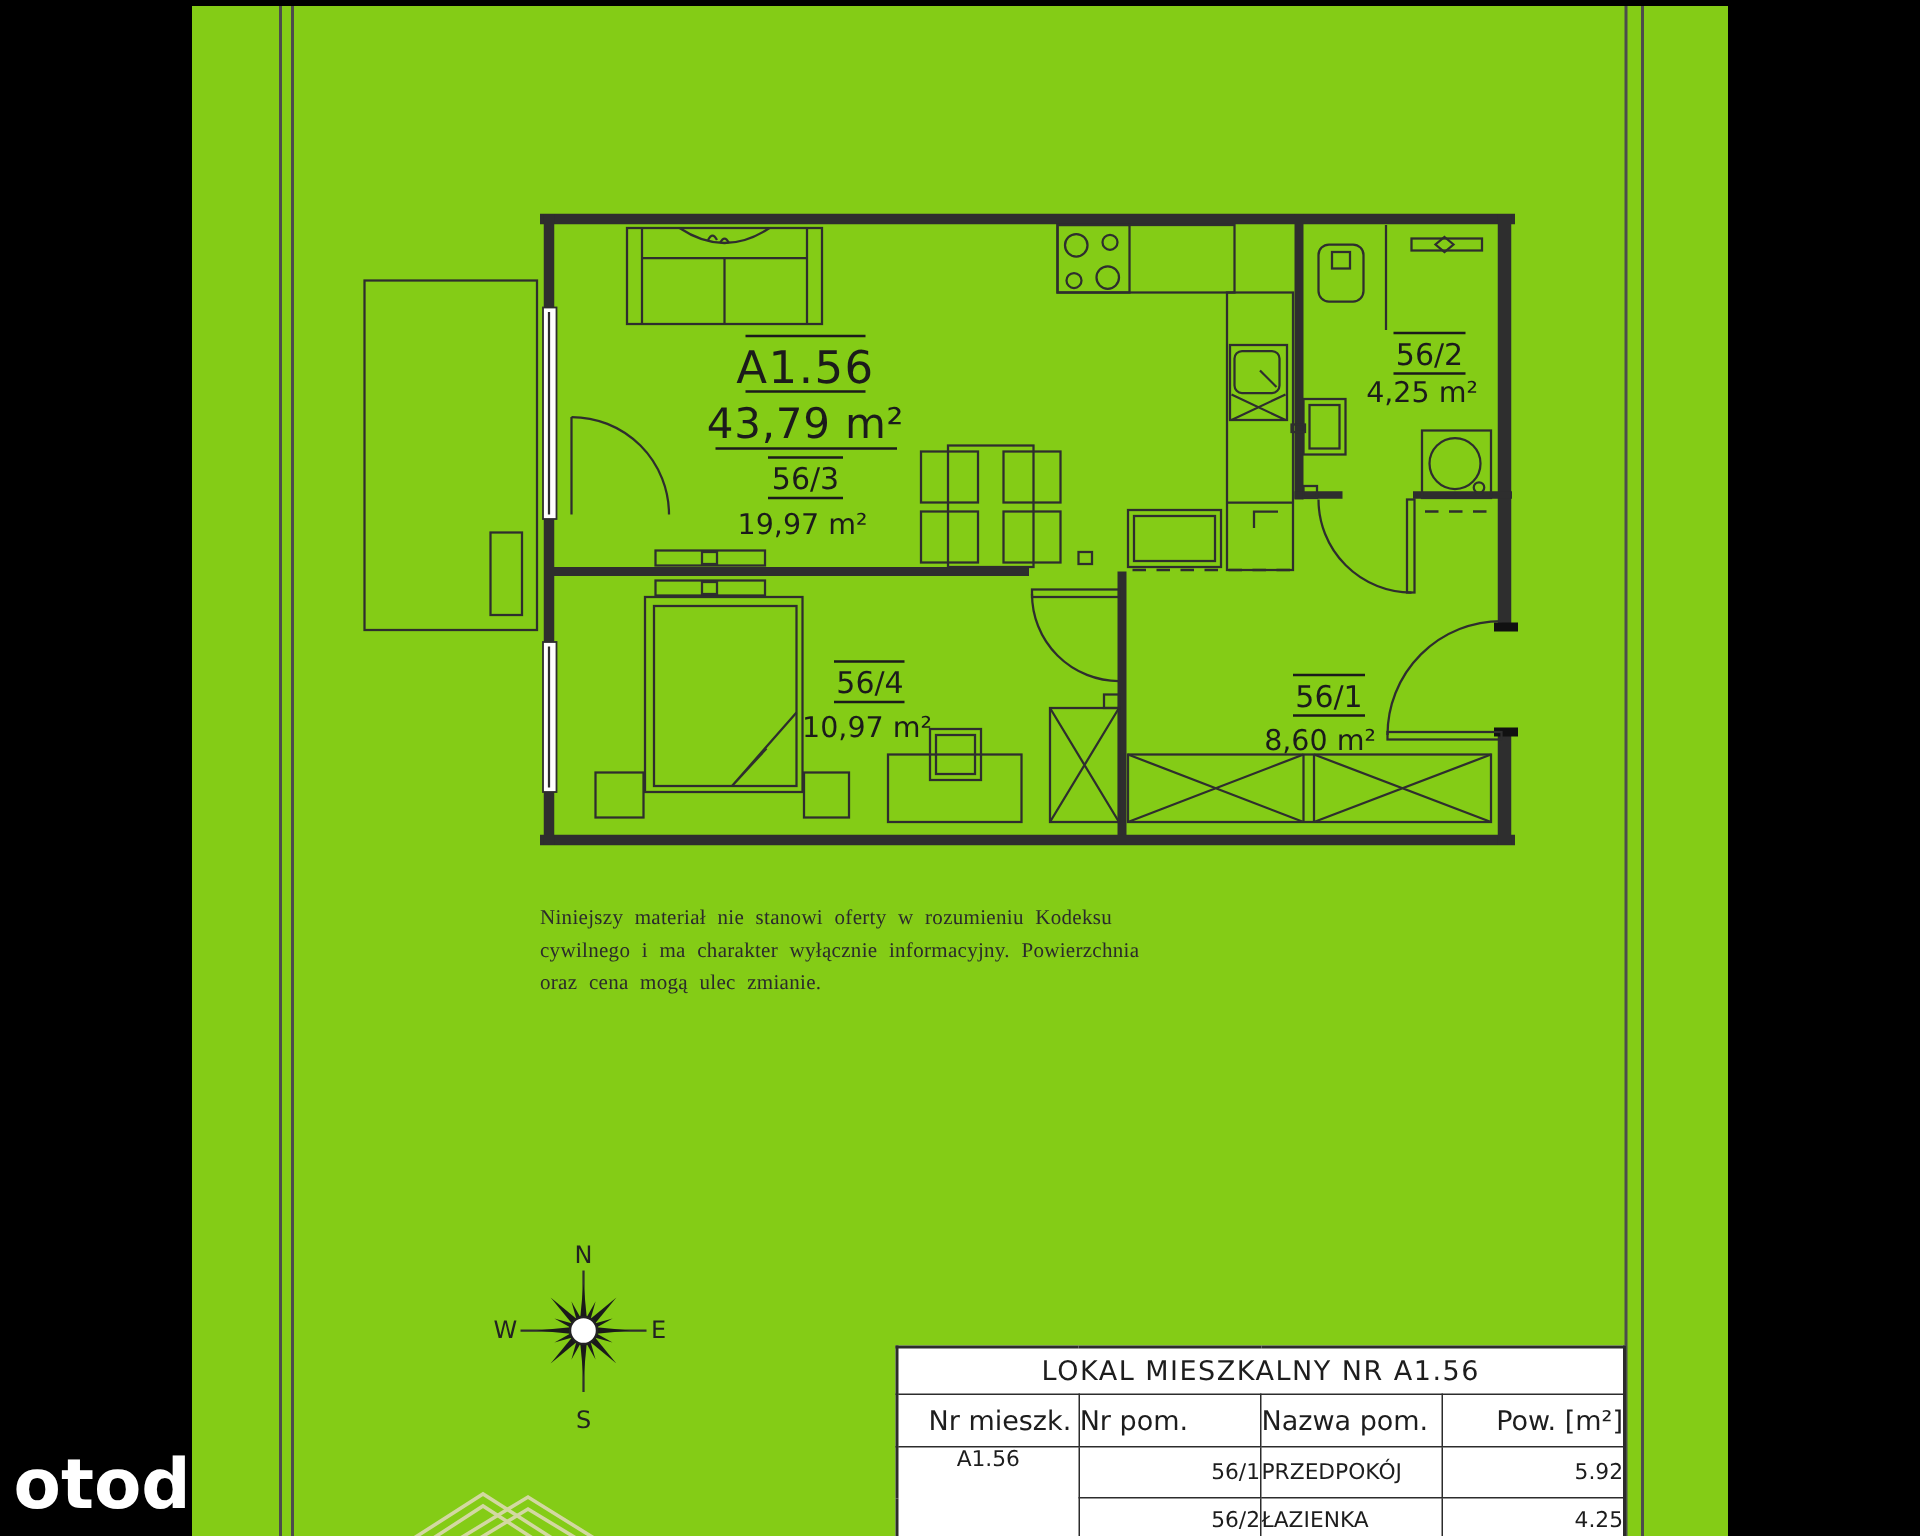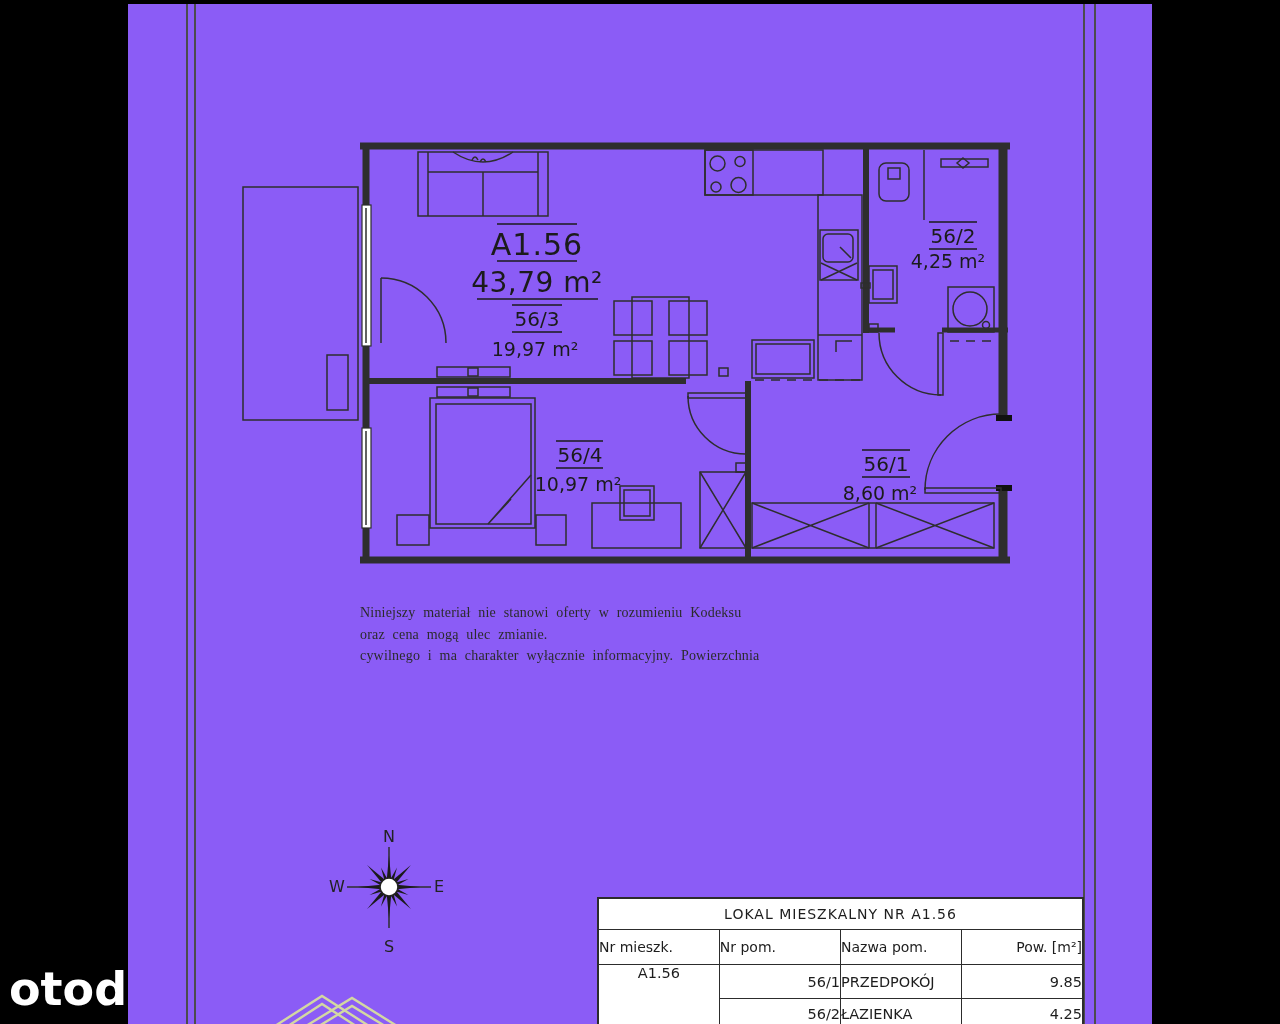--- a/index.html
+++ b/index.html
@@ -1,16 +1,16 @@
 <!DOCTYPE html>
 <html><head>
 <meta charset="utf-8">
 <style>
   html,body{margin:0;padding:0;width:1280px;height:1024px;overflow:hidden;background:#fff;}
-  .page{position:relative;width:1280px;height:1024px;overflow:hidden;background:#8b5cf6;
+  .page{position:relative;width:1280px;height:1024px;overflow:hidden;background:#84cc16;
         font-family:"DejaVu Sans",sans-serif;}
   
   .mask-left{position:absolute;left:0;top:0;width:128px;height:1024px;background:#000;overflow:hidden;}
   .mask-right{position:absolute;left:1152px;top:0;width:128px;height:1024px;background:#000;}
   .mask-top{position:absolute;left:0;top:0;width:1280px;height:4px;background:#000;}
   .otodom{position:absolute;left:9px;top:962px;color:#fff;font-weight:bold;
           font-size:46px;letter-spacing:0px;white-space:nowrap;
           font-family:"DejaVu Sans",sans-serif;}
   
   .frame{position:absolute;top:3px;height:1021px;width:2px;background:#4c4c4c;}
@@ -32,21 +32,21 @@
   .uline{stroke:#1b1b1b;stroke-width:1.6;}
   .ray{fill:#1a1a1a;}
   .mtn{stroke:#d3d8a2;stroke-width:2.4;fill:none;}
   
   .disclaimer{position:absolute;left:360px;top:602px;width:440px;color:#2b2b2b;
               font-size:14px;line-height:21.5px;word-spacing:4px;letter-spacing:0.2px;font-family:Liberation Serif, serif;}
   
   table.legend{position:absolute;left:597px;top:897px;width:487px;border-collapse:collapse;
                table-layout:fixed;color:#1d1d1d;background:#fff;}
   table.legend td,table.legend th{border:1.5px solid #2c2c2c;font-weight:normal;
-               font-size:14px;padding:0;overflow:hidden;white-space:nowrap;}
+               font-size:18px;padding:0;overflow:hidden;white-space:nowrap;}
   table.legend{border:2.5px solid #2c2c2c;}
   td.t-title{height:30px;text-align:center;font-size:14.5px;letter-spacing:1px;}
   tr.hdr td{height:34px;}
   tr.datarow td{height:33px;font-size:14.5px;}
   td.c-center{text-align:right;}
   td.c-left{text-align:left;padding-left:10px;}
   td.c-right{text-align:right;padding-right:8px;}
   td.apt-cell{vertical-align:top;text-align:center;padding-top:40px;font-size:15px;}
   tr.cutrow td{height:62px;}
 </style>
@@ -275,40 +275,40 @@
     <g>
       <path d="M275,1026 L322,996 L369,1026" class="mtn"></path>
       <path d="M288,1026 L322,1004 L356,1026" class="mtn"></path>
       <path d="M306,1026 L352,998 L397,1026" class="mtn"></path>
       <path d="M319,1026 L352,1006 L385,1026" class="mtn"></path>
     </g>
   </svg>
 
   <div class="disclaimer">
     <div>Niniejszy materiał nie stanowi oferty w rozumieniu Kodeksu</div>
+    <div>cywilnego i ma charakter wyłącznie informacyjny. Powierzchnia</div>
     <div>oraz cena mogą ulec zmianie.</div>
-    <div>cywilnego i ma charakter wyłącznie informacyjny. Powierzchnia</div>
   </div>
 
   <table class="legend">
     <tbody>
         <tr>
       <td class="t-title" colspan="4">LOKAL MIESZKALNY NR A1.56</td>
     </tr>
     <tr class="hdr">
-      <td class="c-left" style="width:78px;">Nr mieszk.</td>
+      <td class="c-left" style="width:78px;padding-left:20px;">Nr mieszk.</td>
       <td class="c-left" style="width:64px;">Nr pom.</td>
       <td class="c-left" style="width:267px;">Nazwa pom.</td>
       <td class="c-center" style="width:70px;">Pow. [m²]</td>
     </tr>
     <tr class="datarow">
       <td class="apt-cell" rowspan="2">A1.56</td>
       <td class="c-center">56/1</td>
       <td class="c-left">PRZEDPOKÓJ</td>
-      <td class="c-right">9.85</td>
+      <td class="c-right">5.92</td>
     </tr>
     <tr class="datarow cutrow">
       <td class="c-center" style="vertical-align:top;padding-top:7px;">56/2</td>
       <td class="c-left" style="vertical-align:top;padding-top:7px;">ŁAZIENKA</td>
       <td class="c-right" style="vertical-align:top;padding-top:7px;">4.25</td>
     </tr>
   </tbody>
     </table>
 
   <div class="mask-top"></div>

